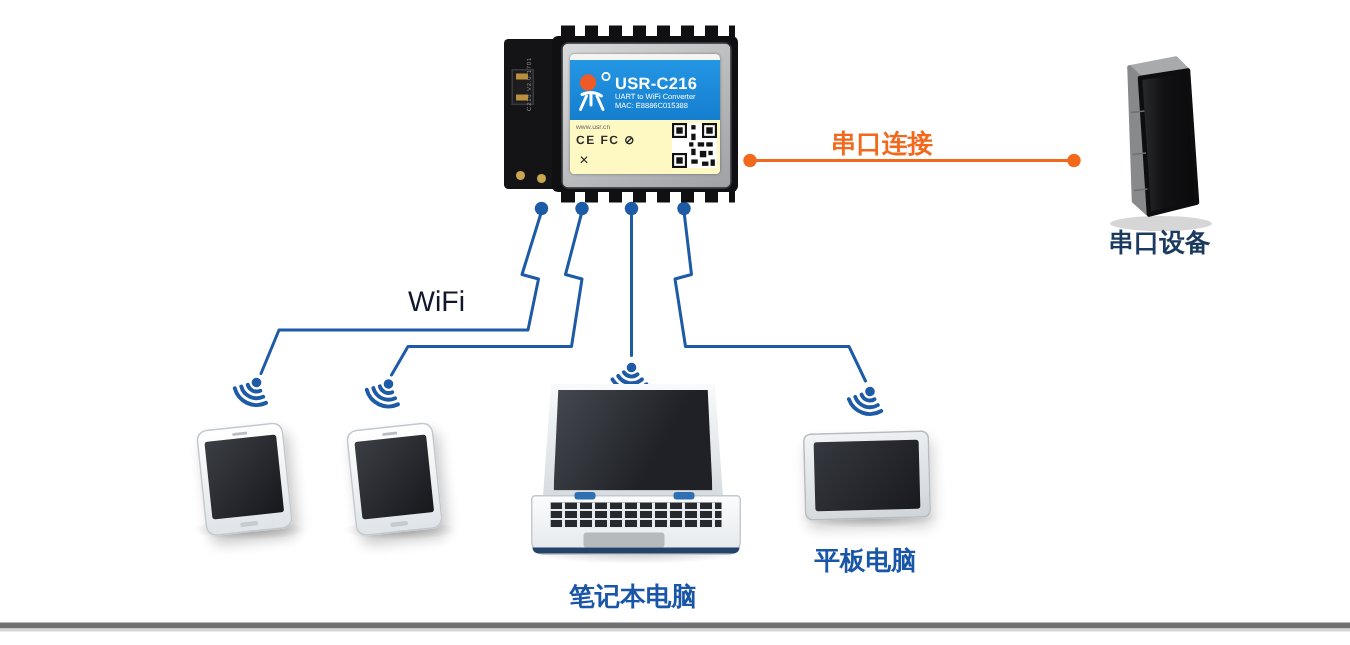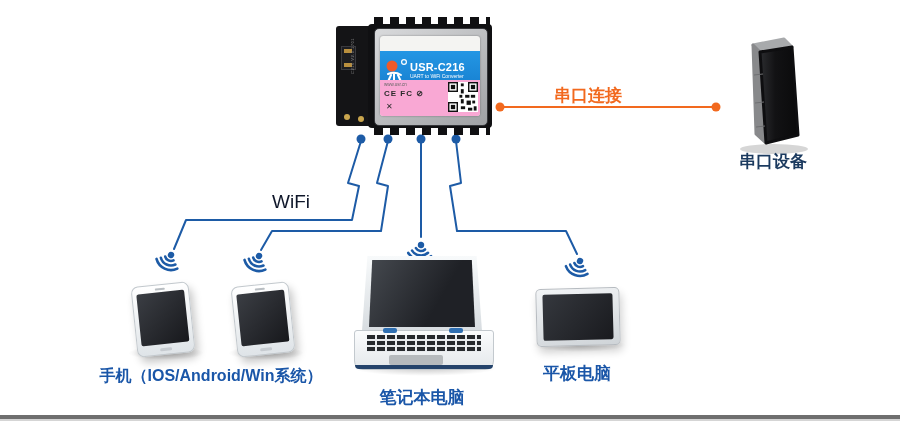--- a/index.html
+++ b/index.html
@@ -24,28 +24,28 @@
   .pcb-left{position:absolute;left:0;top:9px;width:42px;height:100px;background:#141416;border-radius:3px;}
   .pcb-main{position:absolute;left:32px;top:7px;width:124px;height:104px;background:#101012;border-radius:4px;}
   .teeth{position:absolute;left:38px;width:116px;height:8px;
          background:repeating-linear-gradient(90deg,#101012 0 9px,transparent 9px 16px);}
   .teeth-top{top:0;}
   .teeth-bot{top:110px;}
   .shield{position:absolute;left:38px;top:11px;width:112px;height:96px;border-radius:5px;
           background:linear-gradient(145deg,#d9dadc,#9fa1a4);border:1px solid #35363a;}
   .mod-label{position:absolute;left:44px;top:19px;width:100px;height:80px;border-radius:3px;
              background:#f4f4f2;overflow:hidden;box-shadow:0 0 2px rgba(0,0,0,.4);}
-  .mod-label-blue{position:absolute;left:0;top:15px;right:0;height:44px;
+  .mod-label-blue{position:absolute;left:0;top:4px;right:0;height:44px;
                   background:linear-gradient(#2496e4,#147ccc);display:flex;align-items:center;justify-content:center;}
   .mod-logo{width:30px;height:38px;flex:0 0 30px;}
   .mod-texts{flex:1;color:#fff;padding-right:2px;}
   .mod-model{font-size:11px;font-weight:bold;letter-spacing:.2px;line-height:12px;}
   .mod-sub{font-size:5px;line-height:6px;}
   .mod-mac{font-size:5px;line-height:6px;}
-  .mod-white{position:absolute;left:0;top:44px;right:0;bottom:0;background:#f9a8d4;}
+  .mod-white{position:absolute;left:0;top:44px;right:0;bottom:0;background:#fef9c3;}
   .mod-site{position:absolute;left:4px;top:2px;font-size:4.5px;color:#666;}
   .mod-marks1{position:absolute;left:4px;top:9px;font-size:8px;font-weight:bold;color:#2b2b2b;letter-spacing:1px;}
   .mod-marks2{position:absolute;left:6px;top:22px;font-size:8px;color:#2b2b2b;letter-spacing:4px;}
   .mod-qr{position:absolute;right:2px;top:2px;}
   .pcb-silk{position:absolute;left:14px;top:12px;font-size:4px;color:#8e8e8e;
             writing-mode:vertical-rl;transform:rotate(180deg);letter-spacing:.5px;}
   .pcb-chip{position:absolute;left:5px;top:20px;width:13px;height:22px;background:#1d1d20;border:1px solid #3a3a3e;}
   .pcb-chip:before,.pcb-chip:after{content:"";position:absolute;left:2px;width:8px;height:4px;background:#b98f3e;}
   .pcb-chip:before{top:2px;} .pcb-chip:after{bottom:2px;}
   .pad{position:absolute;width:6px;height:6px;border-radius:50%;background:#caa64e;}
@@ -245,19 +245,18 @@
     <div class="lap-strip"></div>
   </div>
 
   <div class="tablet">
     <div class="tablet-screen"></div>
   </div>
 
   <div class="lbl wifi-lbl">WiFi</div>
   <div class="lbl serial-dev-lbl">串口设备</div>
   <div class="lbl serial-conn-lbl">串口连接</div>
-  <div class="lbl lbl-blue phones-lbl">手机（IOS/Android/Win系统）</div>
   <div class="lbl lbl-blue laptop-lbl">笔记本电脑</div>
   <div class="lbl lbl-blue tablet-lbl">平板电脑</div>
 
   <div class="bottom-bar"></div>
   <div class="bottom-bar2"></div>
 </div>
 
 </body></html>

